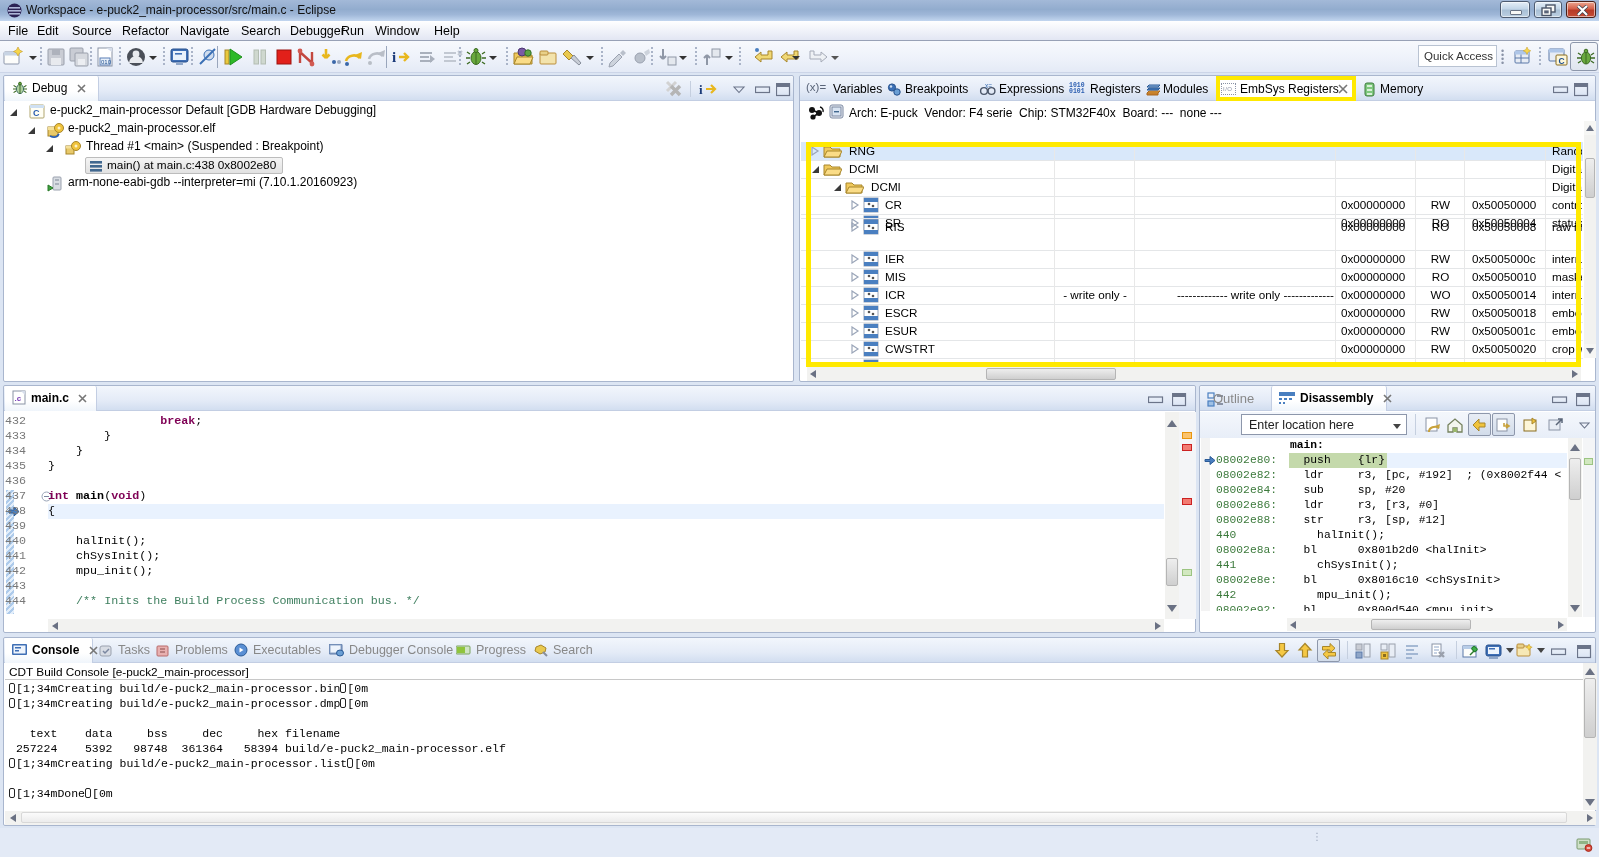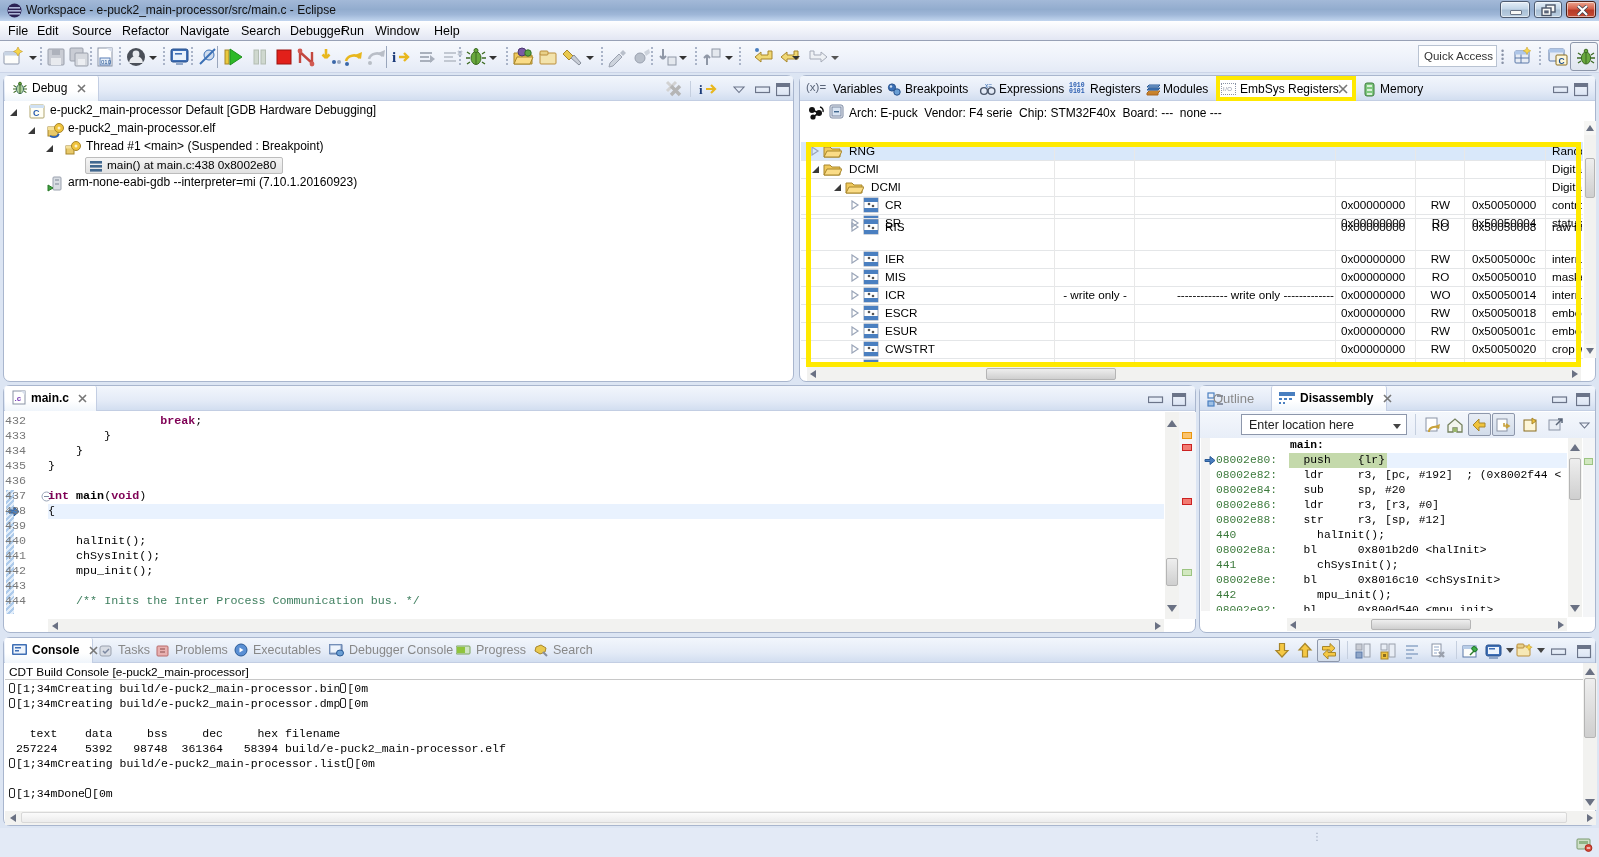--- a/index.html
+++ b/index.html
@@ -15,21 +15,21 @@
 
 #menubar{position:absolute;left:0;top:21px;width:1599px;height:20px;background:linear-gradient(180deg,#ffffff 0%,#f2f4fa 45%,#e2e6f3 100%);border-bottom:1px solid #98a1b6}
 #menubar span{position:absolute;top:3px;font-size:12.5px}
 
 #toolbar{position:absolute;left:0;top:41px;width:1599px;height:32px;background:linear-gradient(180deg,#f7f9fd 0%,#eef2fa 55%,#e4eaf6 100%);border-bottom:1px solid #ccd5e8}
 .tbi{position:absolute;top:4px;width:24px;height:24px}
 .tbsep{position:absolute;top:6px;width:2px;height:20px;background:repeating-linear-gradient(180deg,#aab4c8 0 2px,transparent 2px 4px)}
 .tbsolid{position:absolute;top:5px;width:1px;height:22px;background:#9aa6bc}
 #qa{position:absolute;top:4px;left:1418px;width:79px;font-size:11.5px;padding-left:5px;white-space:nowrap;overflow:hidden;height:22px;background:#fff;border:1px solid #b9c3d2;color:#333;line-height:20px}
 
-.panel{position:absolute;background:#fff;border:1px solid #a9b6ce;border-radius:7px}
+.panel{position:absolute;background:#fff;border:1px solid #a9b6ce;border-radius:2px}
 .tabbar{position:absolute;left:0;top:0;right:0;height:25px;background:linear-gradient(180deg,#f2f6fc 0%,#e4ebf7 60%,#d2def0 100%);border-bottom:1px solid #c3cee3;border-radius:3px 3px 0 0}
 .vtab{position:absolute;top:0;height:25px;background:linear-gradient(#ffffff 60%,#f0f5fb);border-right:1px solid #c3cee3;border-radius:2px 2px 0 0;font-size:12px;font-weight:bold;line-height:24px;padding:0 7px;white-space:nowrap}
 .ticon{display:inline-block;vertical-align:-3px;margin-right:5px}
 
 .sb{position:absolute;background:#f2f2f0}
 .sbthumb{position:absolute;background:linear-gradient(180deg,#eeeeee,#cfcfcf);border:1px solid #b5b5b5;border-radius:2px}
 .sbthumbh{position:absolute;background:linear-gradient(180deg,#eeeeee,#cfcfcf);border:1px solid #b5b5b5;border-radius:2px}
 
 .trow{position:absolute;left:0;white-space:nowrap;font-size:12px}
 svg{display:block}
@@ -710,21 +710,21 @@
     }
 }
 
 <b style="color:#7f0055">int</b> <b>main</b>(<b style="color:#7f0055">void</b>)
 {
 
     halInit();
     chSysInit();
     mpu_init();
 
-    <span style="color:#3f7f5f">/** <span class="wavy">Inits</span> the <span class="wavy">Inter</span> Process Communication bus. */</span></div>
+    <span style="color:#3f7f5f">/** <span class="wavy">Inits</span> the <span class="wavy">Build</span> Process Communication bus. */</span></div>
  </div>
 
  <div class="sb" style="left:1161px;top:26px;width:14px;height:207px">
   <svg class="abs" style="left:1px;top:5px" width="12" height="12">
         <path d="M6 3 l5 7 h-10z" fill="#6a7183"></path>
       </svg>
   <div class="sbthumb" style="left:1px;top:146px;width:12px;height:28px"></div>
   <svg class="abs" style="left:1px;top:190px" width="12" height="12">
         <path d="M6 10 l5 -7 h-10z" fill="#6a7183"></path>
       </svg>

